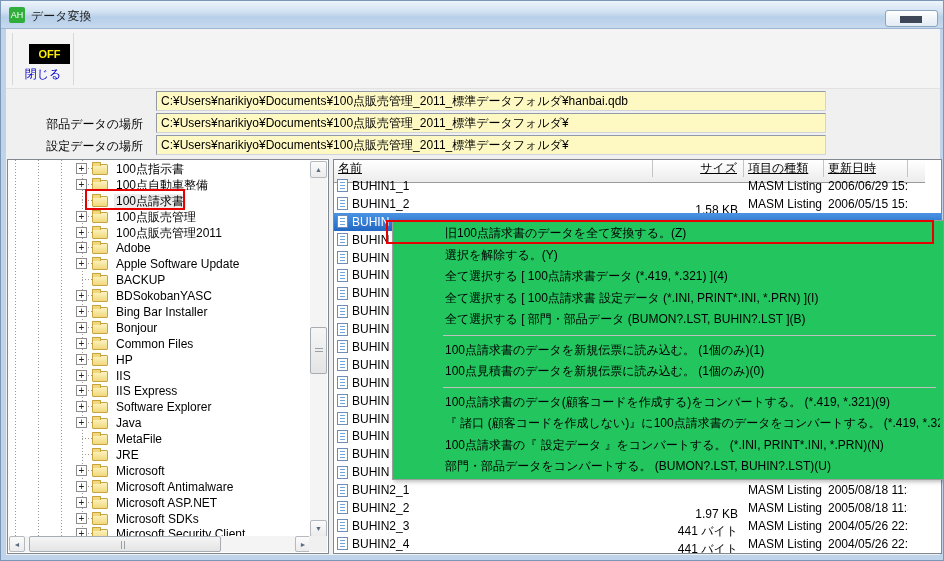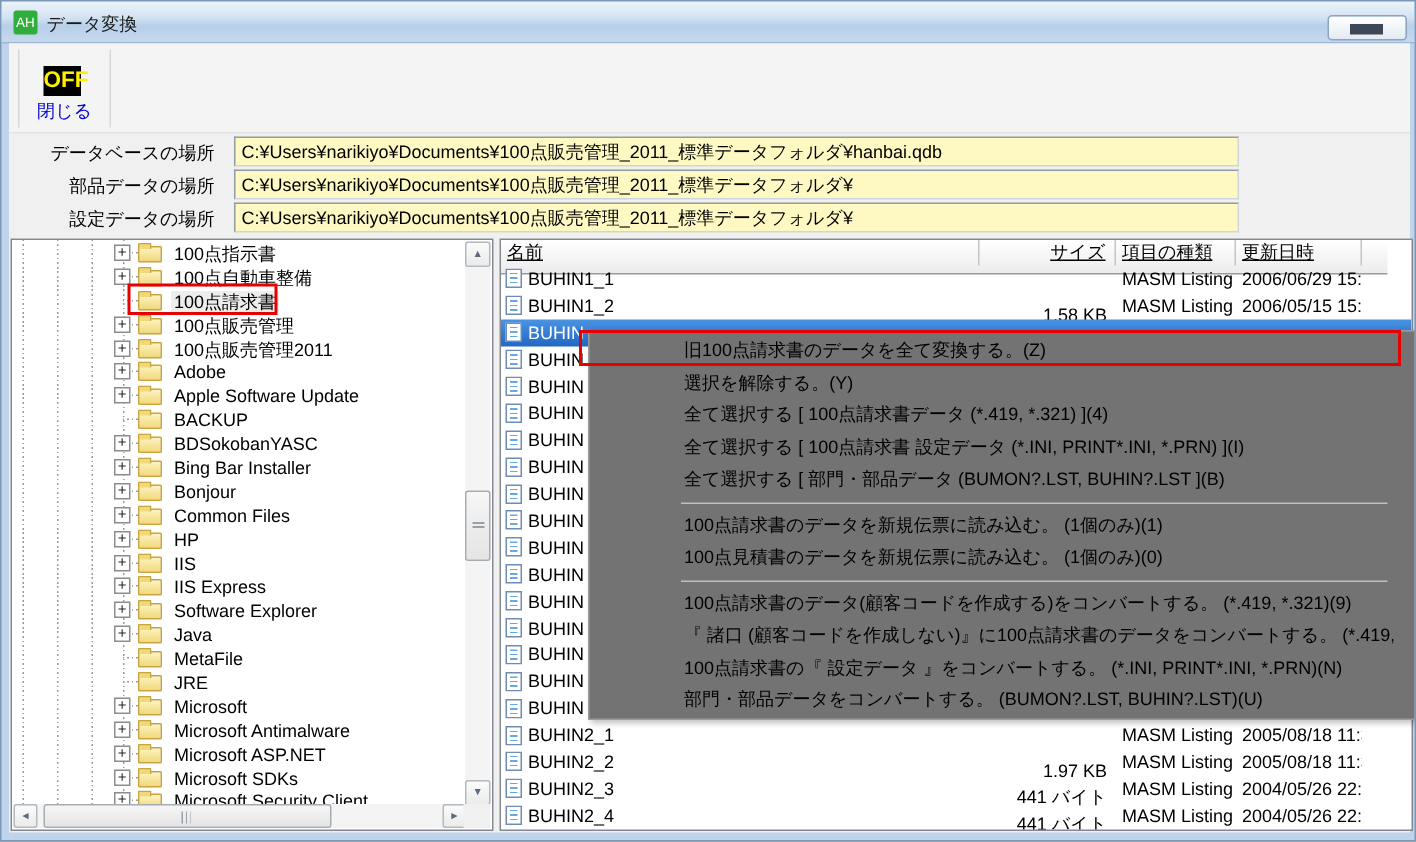--- a/index.html
+++ b/index.html
@@ -15,22 +15,22 @@
     color:#fff;font-weight:normal;font-size:9px;line-height:16px;text-align:center;border-radius:2px;}
   .title-text{position:absolute;left:30px;top:7px;color:#1a1a1a;}
   .win-btn{position:absolute;right:5px;top:9px;width:53px;height:17px;border:1px solid #8da4bd;
     border-radius:3px;background:linear-gradient(#ffffff,#e2ebf3);}
   .win-btn i{position:absolute;left:14px;top:5px;width:22px;height:7px;background:#3d4757;}
   
   .client{position:absolute;left:5px;top:28px;width:934px;height:526px;background:#f0f0f0;}
   .toolbar{position:absolute;left:0;top:0;width:934px;height:60px;background:#f4f4f4;
     border-bottom:1px solid #e2e2e2;}
   .tsep{position:absolute;top:4px;height:52px;width:1px;background:#d8d8d8;}
-  .off-btn{position:absolute;left:23px;top:15px;width:25px;height:20px;background:#000;
-    color:#ffee00;font-weight:bold;font-size:15px;line-height:20px;text-align:center;cursor:default;}
+  .off-btn{position:absolute;left:23px;top:15px;width:41px;height:20px;background:#000;
+    color:#ffee00;font-weight:bold;font-size:11px;line-height:20px;text-align:center;cursor:default;}
   .close-label{position:absolute;left:11px;top:37px;width:52px;text-align:center;color:#0000cc;}
   
   .path-row{position:absolute;left:0;height:21px;width:934px;}
   .path-label{position:absolute;left:0;top:3px;width:137px;text-align:right;}
   .path-field{position:absolute;left:150px;top:0;width:670px;height:20px;background:#fef9c3;
     border:1px solid #919aa5;border-bottom-color:#cfd5db;border-right-color:#cfd5db;
     line-height:18px;padding:0 4px;white-space:nowrap;overflow:hidden;}
   
   .tree-panel{position:absolute;left:1px;top:130px;width:322px;height:395px;background:#fff;
     border:1px solid #828790;}
@@ -82,22 +82,22 @@
   .lrow{position:relative;height:17.9px;display:flex;align-items:center;}
   .lrow.sel{background:linear-gradient(#4a93e3,#2268c4);color:#fff;}
   .lcell{overflow:hidden;white-space:nowrap;padding:0 4px;}
   .lcell.num{text-align:right;padding-right:6px;margin-top:48px;}
   .name-wrap{display:flex;align-items:center;gap:4px;padding-left:3px;}
   .doc-icon{flex:none;width:11px;height:13px;background:#fff;border:1px solid #6f8cb4;position:relative;}
   .doc-icon::before{content:"";position:absolute;left:2px;right:2px;top:2px;height:8px;
     background:repeating-linear-gradient(to bottom,#6aa7e0 0 1px,transparent 1px 3px);}
   
   .context-menu{position:absolute;left:391px;top:219px;width:553px;height:260px;
-    background:#737373;border:1px solid #9d9d9d;box-shadow:2px 2px 4px rgba(0,0,0,.25);
-    padding:2px 15px;z-index:10;overflow:hidden;}
+    background:#22c55e;border:1px solid #9d9d9d;box-shadow:2px 2px 4px rgba(0,0,0,.25);
+    padding:2px 4px;z-index:10;overflow:hidden;}
   .mitem{height:21.5px;line-height:21.5px;padding-left:48px;padding-right:4px;
     white-space:pre;overflow:hidden;}
   .msep{height:9px;position:relative;}
   .msep::before{content:"";position:absolute;left:46px;right:4px;top:4px;height:1px;background:#c0c0c0;}
   .menu-anno{position:absolute;left:385px;top:219px;width:548px;height:24px;
     border:2px solid #e60000;z-index:20;}
 </style>
 </head>
 <body>
 
@@ -112,21 +112,20 @@
 
   <div class="client">
     <div class="toolbar">
       <span class="tsep" style="left:6px"></span>
       <span class="tsep" style="left:67px"></span>
       <div class="off-btn">OFF</div>
       <div class="close-label">閉じる</div>
     </div>
 
     <div class="path-row" style="top:62px">
-      <span class="path-label">データベースの場所</span>
       <div class="path-field">C:¥Users¥narikiyo¥Documents¥100点販売管理_2011_標準データフォルダ¥hanbai.qdb</div>
     </div>
     <div class="path-row" style="top:84px">
       <span class="path-label">部品データの場所</span>
       <div class="path-field">C:¥Users¥narikiyo¥Documents¥100点販売管理_2011_標準データフォルダ¥</div>
     </div>
     <div class="path-row" style="top:106px">
       <span class="path-label">設定データの場所</span>
       <div class="path-field">C:¥Users¥narikiyo¥Documents¥100点販売管理_2011_標準データフォルダ¥</div>
     </div>

